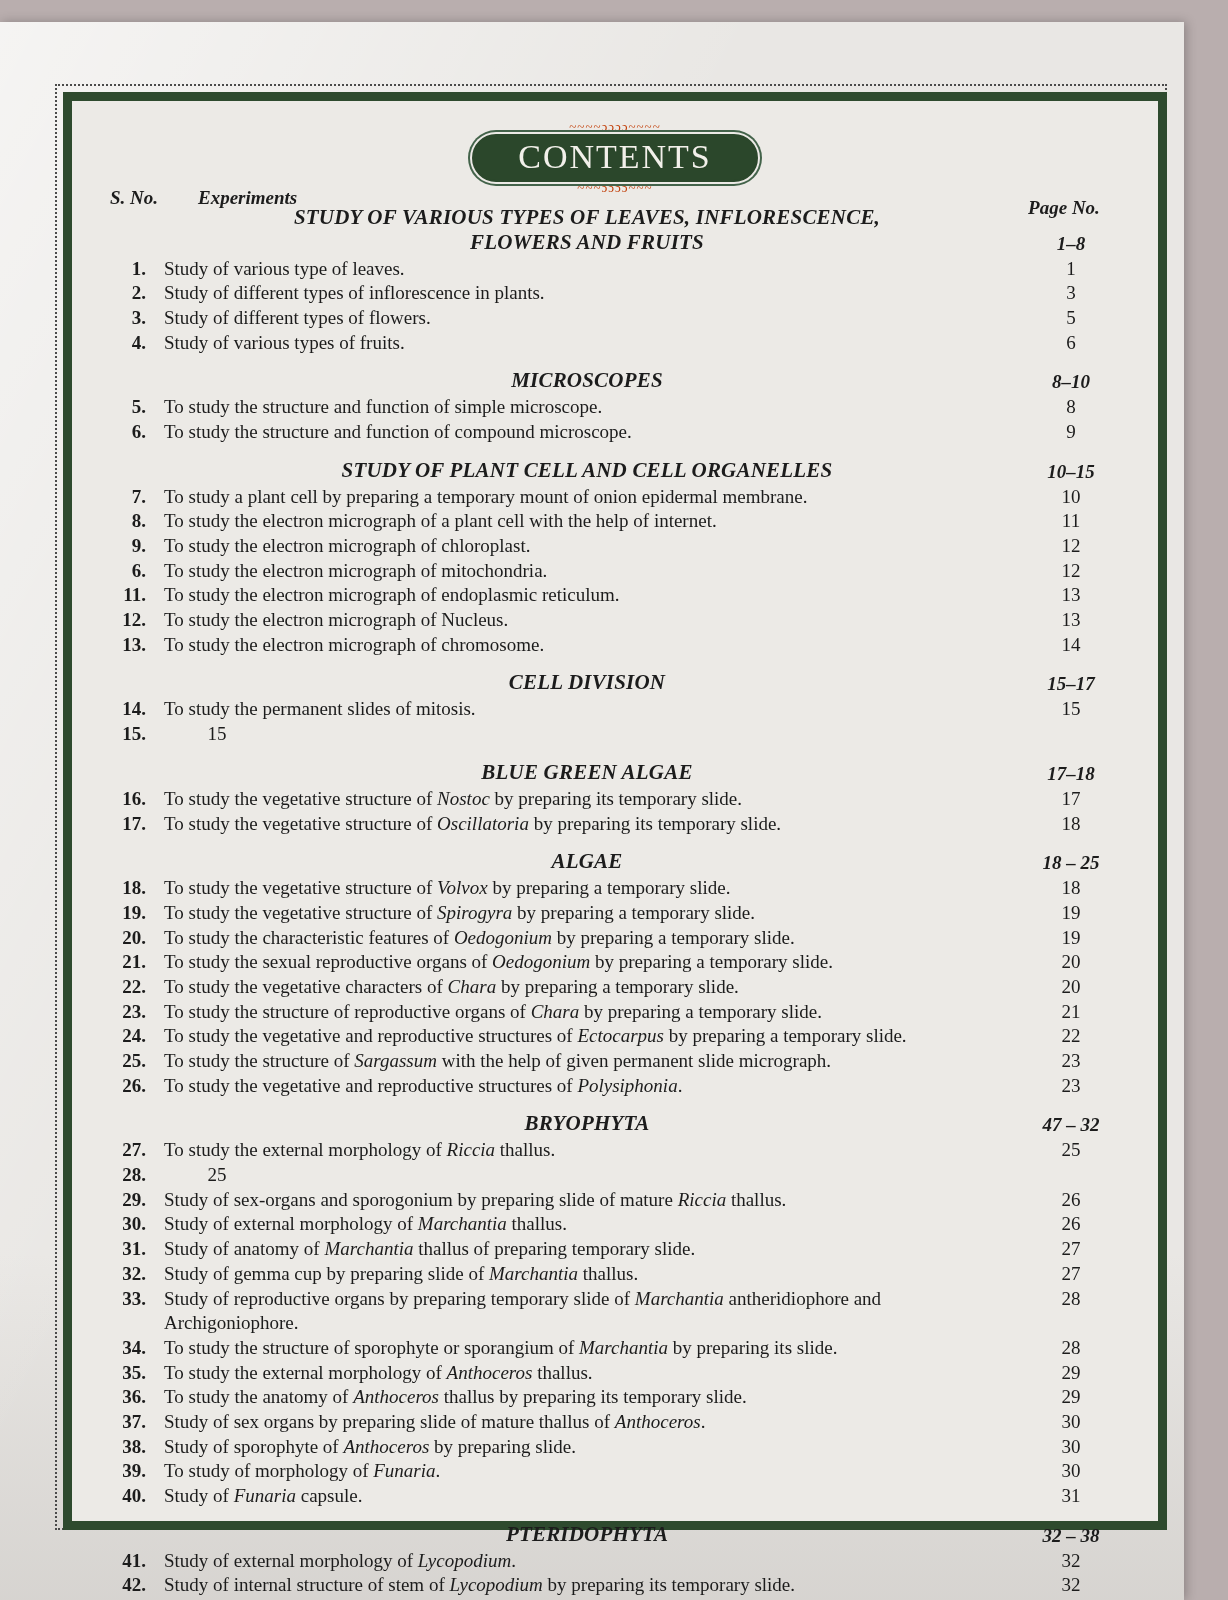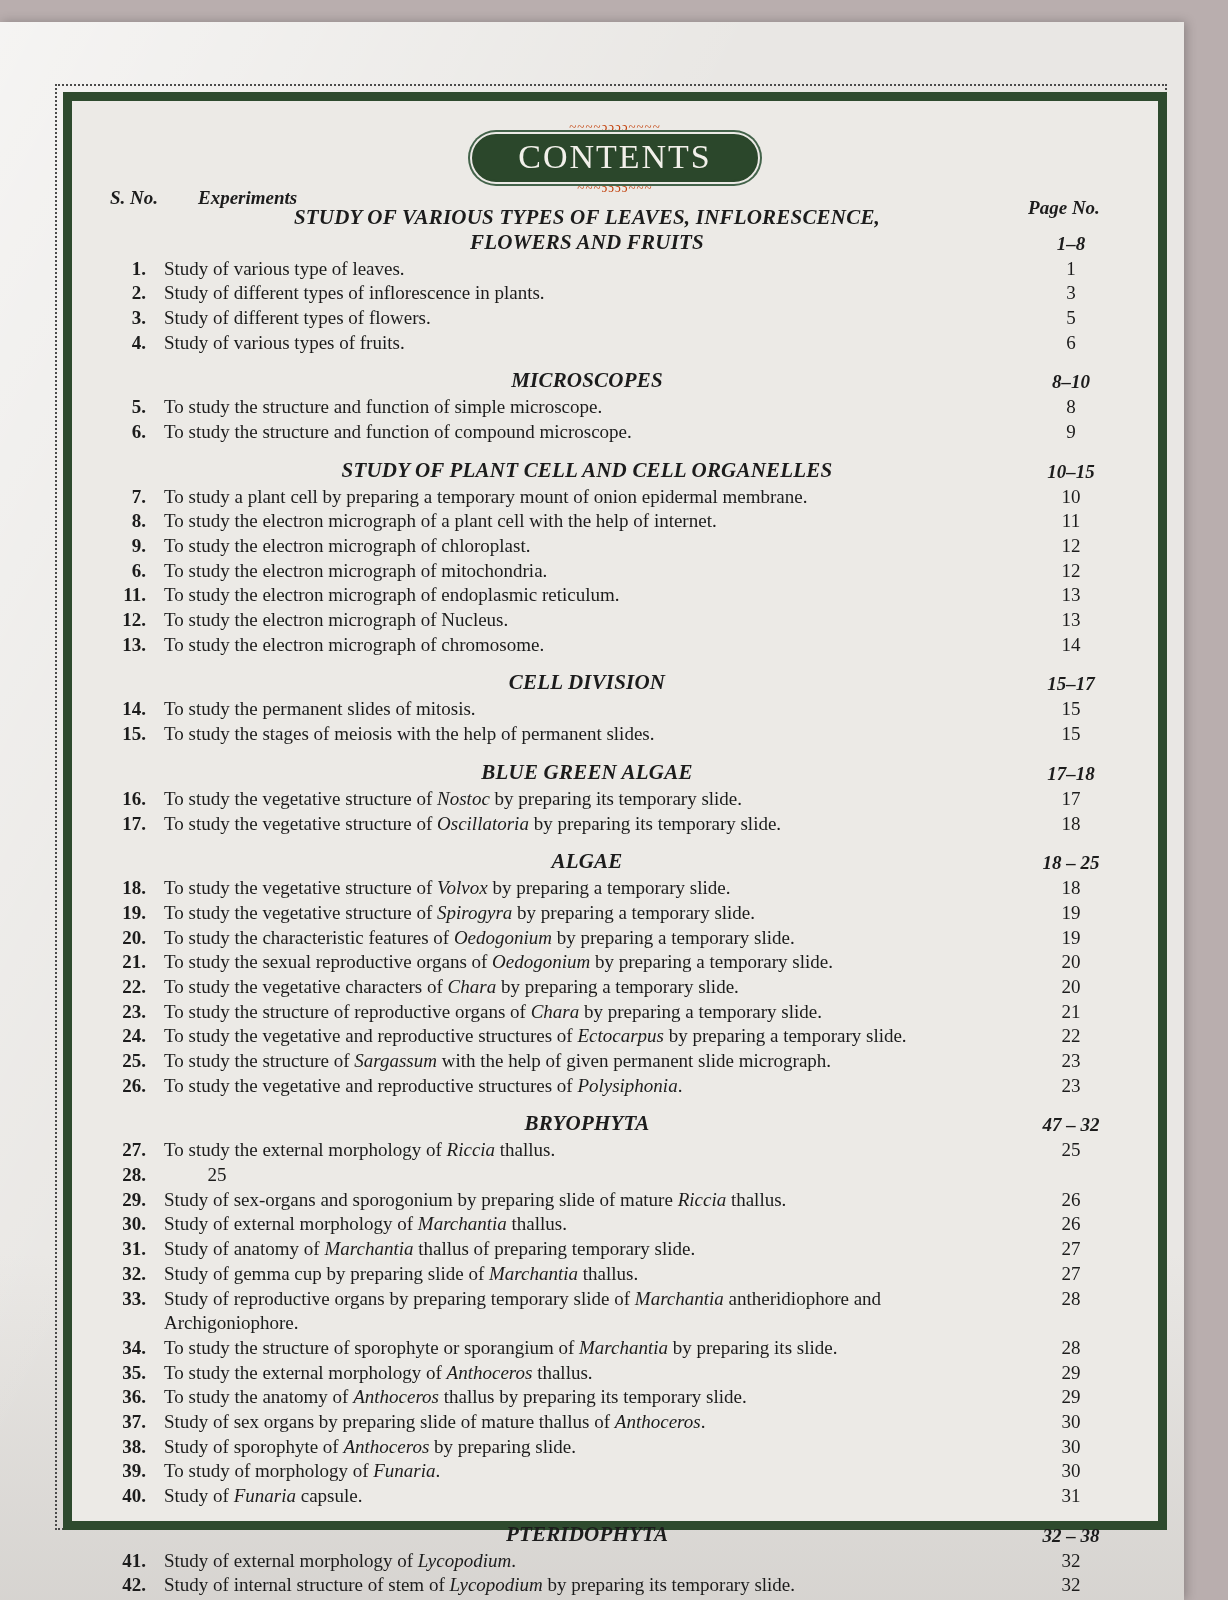--- a/index.html
+++ b/index.html
@@ -296,21 +296,20 @@
             <div class="section-pages">15–17</div>
           </div>
           <div class="group">
             <div class="entry-row">
               <div class="entry-num">14.</div>
               <div class="entry-text">To study the permanent slides of mitosis.</div>
               <div class="entry-page">15</div>
             </div>
             <div class="entry-row">
               <div class="entry-num">15.</div>
-              <div class="entry-text">To study the stages of meiosis with the help of permanent slides.</div>
               <div class="entry-page">15</div>
             </div>
           </div>
           <div class="group-gap"></div>
           <div class="section-row">
             <div class="section-title">BLUE GREEN ALGAE</div>
             <div class="section-pages">17–18</div>
           </div>
           <div class="group">
             <div class="entry-row">

